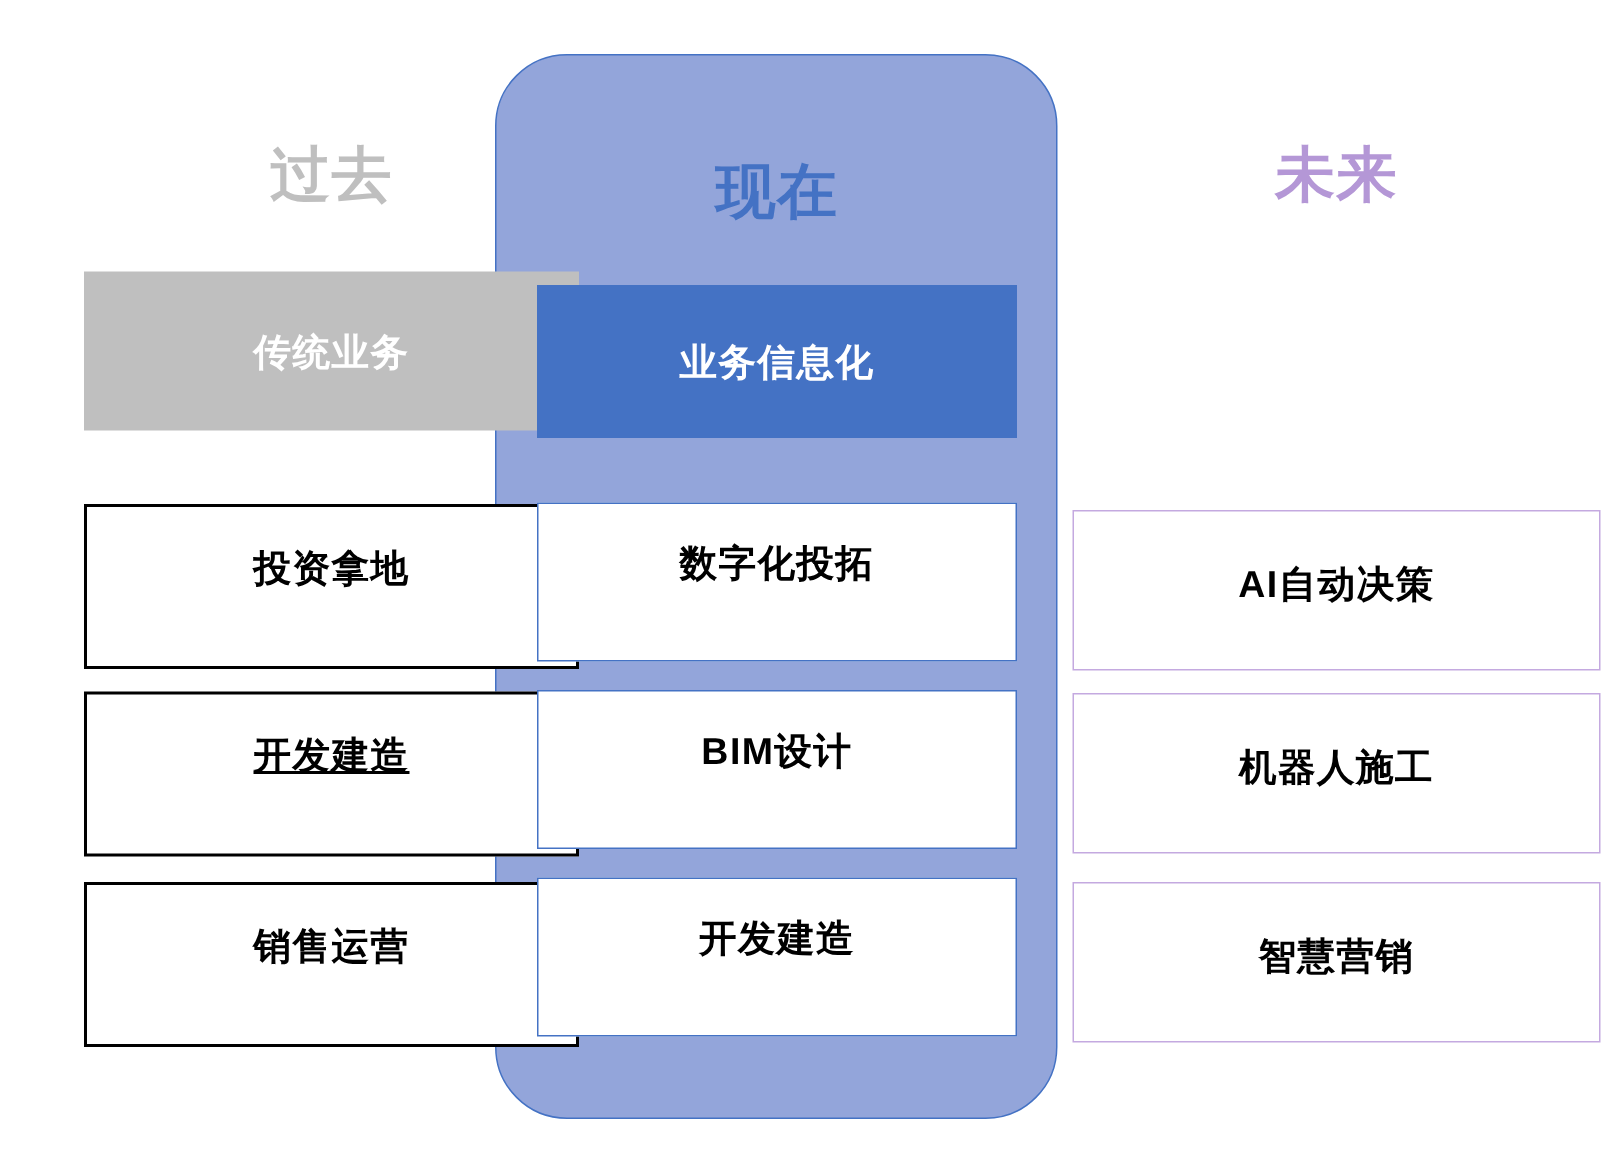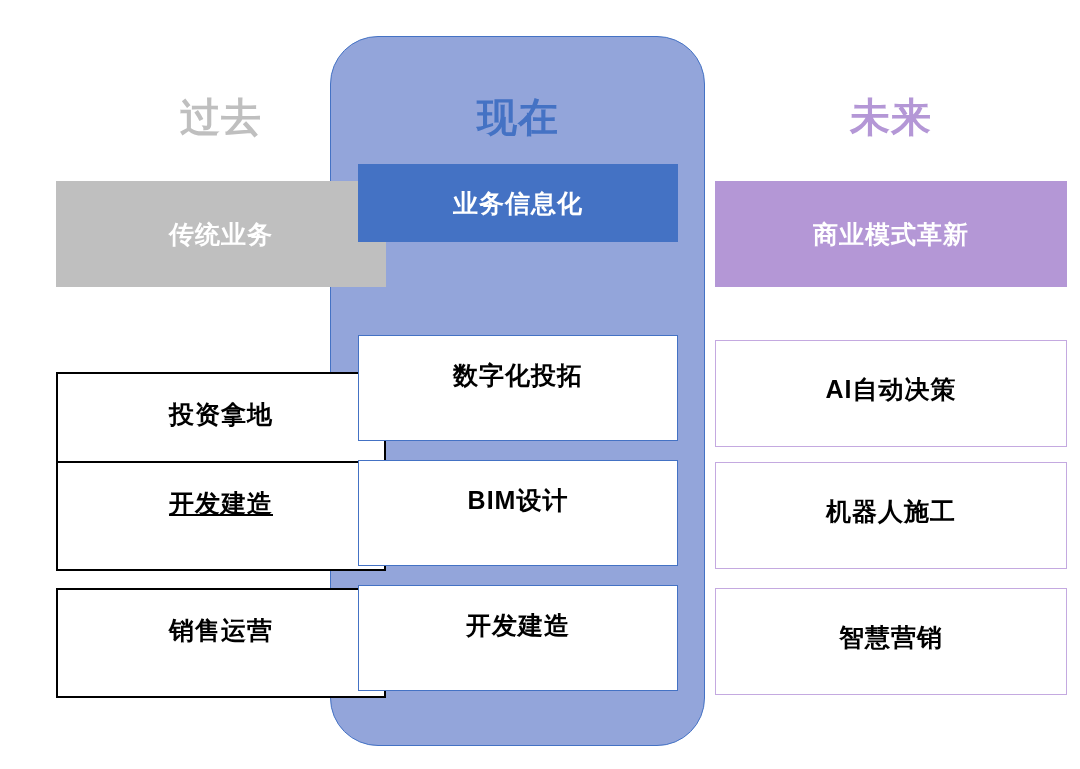--- a/index.html
+++ b/index.html
@@ -47,41 +47,41 @@
     top: 92px;
     width: 100%;
     text-align: center;
     font-size: 40px;
     font-weight: bold;
     line-height: 50px;
     letter-spacing: 1px;
     white-space: nowrap;
   }
   .title-past   { color: #bfbfbf; }
-  .title-now    { color: #4472c4; }
+  .title-now    { color: #4472c4; margin-top: 11px; }
   .title-future { color: #b497d6; }
 
   
   .header-box {
     position: absolute;
     top: 181px;
     width: 100%;
     height: 106px;
     box-sizing: border-box;
     display: flex;
     align-items: center;
     justify-content: center;
     color: #ffffff;
     font-size: 25px;
     font-weight: bold;
     letter-spacing: 1px;
     white-space: nowrap;
   }
   .header-past   { background: #bfbfbf; }
-  .header-now    { background: #4472c4; top: 164px; height: 78px; }
+  .header-now    { background: #4472c4; top: 190px; height: 102px; }
   .header-future { background: #b497d6; }
 
   
   .item-box {
     position: absolute;
     width: 100%;
     box-sizing: border-box;
     background: #ffffff;
     color: #000000;
     font-size: 25px;
@@ -91,21 +91,21 @@
     display: flex;
     align-items: center;
     justify-content: center;
   }
   
   .col-past .item-box {
     border: 2.5px solid #000000;
     height: 110px;
     padding-bottom: 26px;
   }
-  .col-past .item-1 { top: 336px; margin-top: 36px; }
+  .col-past .item-1 { top: 336px; }
   .col-past .item-2 { top: 461px; text-decoration: underline; }
   .col-past .item-3 { top: 588px; }
 
   
   .col-now .item-box {
     border: 1.5px solid #4472c4;
     height: 106px;
     padding-bottom: 26px;
   }
   .col-now .item-1 { top: 335px; }
@@ -145,20 +145,19 @@
     <div class="header-box header-now">业务信息化</div>
 
     <div class="item-box item-1">数字化投拓</div>
     <div class="item-box item-2">BIM设计</div>
     <div class="item-box item-3">开发建造</div>
   </div>
 
   <div class="column col-future">
     <div class="col-title title-future">未来</div>
 
-    <div class="header-box header-future">商业模式革新</div>
 
     <div class="item-box item-1">AI自动决策</div>
     <div class="item-box item-2">机器人施工</div>
     <div class="item-box item-3">智慧营销</div>
   </div>
 
 </div>
 
 </body></html>

